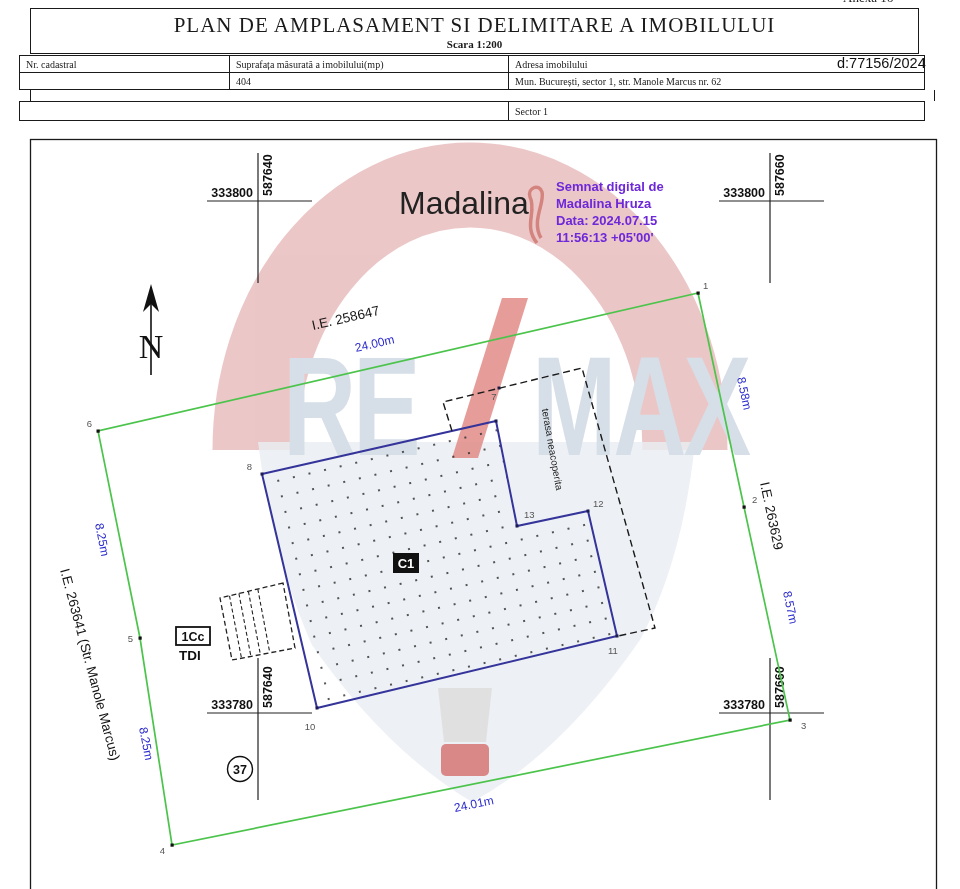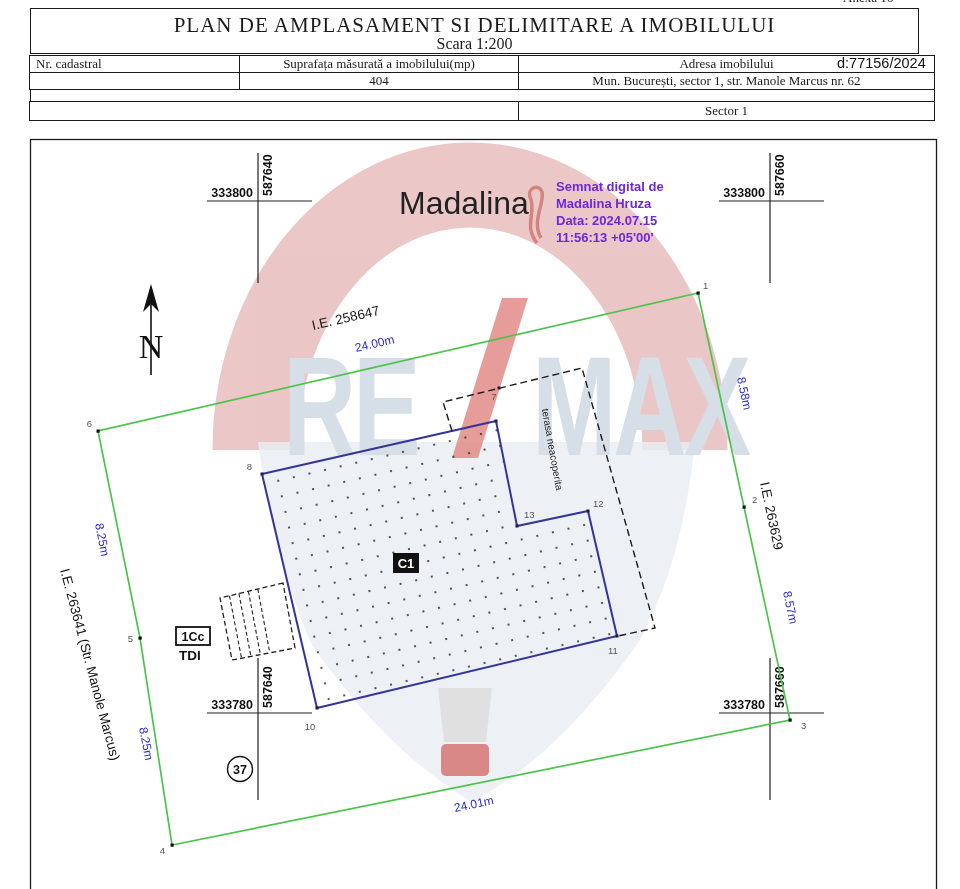--- a/index.html
+++ b/index.html
@@ -4,24 +4,24 @@
 <style>
   html,body{margin:0;padding:0;}
   body{
     width:960px;height:889px;overflow:hidden;position:relative;
     background:#ffffff;font-family:"Liberation Serif",serif;color:#1a1a1a;
   }
   
   .annex{position:absolute;left:843px;top:-10px;font:13px "Liberation Serif",serif;color:#222;}
   .title-box{position:absolute;left:30px;top:8px;width:889px;height:46px;border:1px solid #1a1a1a;box-sizing:border-box;text-align:center;}
   .title{margin-top:5px;font-size:21px;letter-spacing:1px;line-height:23px;}
-  .scale{font-size:16px;line-height:14px;}
+  .scale{font-size:11px;line-height:14px;font-weight:bold;}
   .docnum{position:absolute;left:806px;top:22px;font:14.5px "Liberation Sans",sans-serif;color:#111;white-space:nowrap;margin-top:24px;}
-  .tbl{position:absolute;left:29px;border-collapse:collapse;table-layout:fixed;font-size:13px;}
-  .tbl td{border:1px solid #1a1a1a;height:16px;padding:0 6px;text-align:center;overflow:hidden;white-space:nowrap;}
+  .tbl{position:absolute;left:19px;border-collapse:collapse;table-layout:fixed;font-size:10px;}
+  .tbl td{border:1px solid #1a1a1a;height:16px;padding:0 6px;text-align:left;overflow:hidden;white-space:nowrap;}
   .tbl td.lft{text-align:left;}
   .gap-strip{position:absolute;left:30px;top:90px;width:905px;height:11px;border-left:1px solid #1a1a1a;border-right:1px solid #1a1a1a;box-sizing:border-box;}
   
   .sig-name{position:absolute;left:399px;top:184px;font:32px "Liberation Sans",sans-serif;color:#222;line-height:38px;text-align:right;}
   .sig-details{position:absolute;left:556px;top:178px;font:bold 13px "Liberation Sans",sans-serif;color:#6d28d9;line-height:17px;}
   
   svg{position:absolute;left:0;top:0;}
   text{font-family:"Liberation Sans",sans-serif;}
   .coord{font-size:12.5px;font-weight:bold;fill:#111;}
   .dim{font-size:12px;fill:#2a2ace;}

